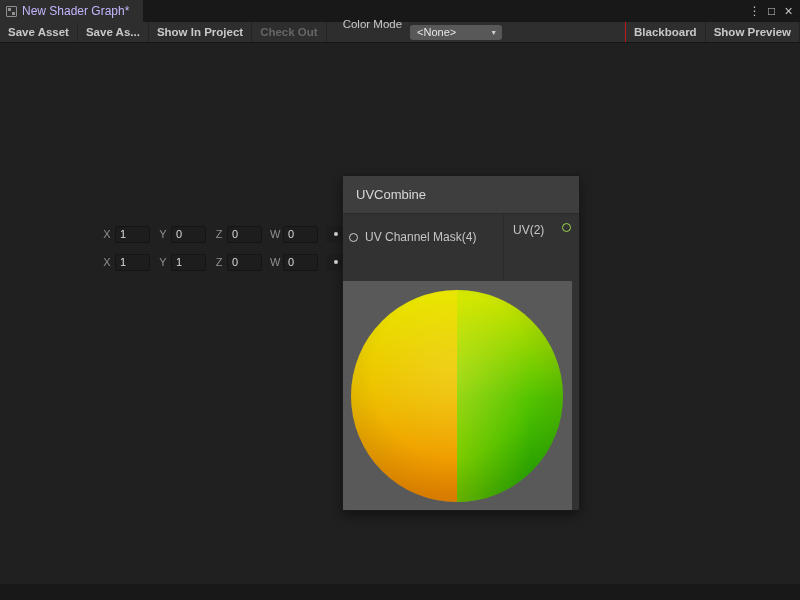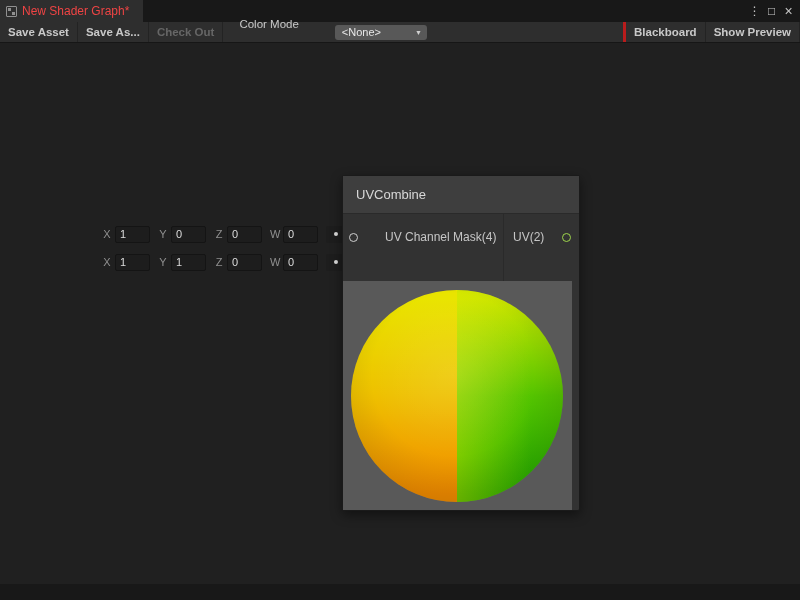--- a/index.html
+++ b/index.html
@@ -2,39 +2,39 @@
 <html style="--output-port: #9ed54c; --input-port: #cfcfcf; --edge: #c8c8c8; --sphere-left-top: #e9e400; --sphere-left-bottom: #f28c00; --sphere-right-top: #c6e400; --sphere-right-bottom: #23af00;"><head>
 <meta charset="utf-8">
 <style>
   * { margin:0; padding:0; box-sizing:border-box; }
   html,body { width:800px; height:600px; overflow:hidden; background:#202020;
               font-family:"Liberation Sans", sans-serif; }
 
   
   .tabbar { height:22px; background:#181818; display:flex; align-items:stretch; }
   .tab { display:flex; align-items:center; gap:5px; padding:0 14px 0 6px; background:#2e2e2e; cursor:default; }
-  .tab-title { font-size:12px; color:#ef4444; white-space:nowrap; }
+  .tab-title { font-size:12px; color:#c4b5fd; white-space:nowrap; }
   .tab-icon { width:11px; height:11px; border:1px solid #909090; border-radius:1px; position:relative; flex:none; }
   .tab-icon::before { content:""; position:absolute; left:1px; top:1px; width:3px; height:3px; background:#909090; }
   .tab-icon::after  { content:""; position:absolute; right:1px; bottom:1px; width:3px; height:3px; background:#909090; }
   .win-controls { margin-left:auto; display:flex; align-items:center; padding-right:3px; }
   .wc { width:17px; text-align:center; color:#c6c6c6; font-size:12px; cursor:default; }
   .wc.close { font-size:14px; }
 
   
   .toolbar { height:21px; background:#2e2e2e; border-bottom:1px solid #161616;
              display:flex; align-items:stretch; font-size:11.5px; color:#c9c9c9; }
   .tbtn { display:flex; align-items:center; padding:0 8px; border-right:1px solid #232323;
           cursor:default; white-space:nowrap;font-weight:bold; }
-  .tbtn.first-right { border-left:3px solid #b91c1c; }
+  .tbtn.first-right { border-left:1px solid #b91c1c; }
   .tbtn.disabled { color:#666666; }
   .cm-label { display:flex; align-items:center; padding:0 8px 16px 16px; white-space:nowrap; }
   .dropdown { align-self:center; width:92px; height:15px; background:#585858; border-radius:3px;
               display:flex; align-items:center; padding:0 5px 0 7px; font-size:11px; color:#e8e8e8;
-              margin-right:6px; cursor:default;margin-left:28px; }
+              margin-right:6px; cursor:default; }
   .dd-arrow { margin-left:auto; font-size:7px; color:#d0d0d0; }
   .spacer { flex:1; min-width:0; }
 
   
   .canvas { position:absolute; left:0; top:43px; width:800px; height:557px; background:#202020; }
   .edges { position:absolute; left:0; top:0; }
   .edge-line { stroke:var(--edge,#c8c8c8); stroke-width:1.5; }
 
   
   .vec-row { position:absolute; left:102px; height:18px; display:flex; align-items:center; }
@@ -49,26 +49,26 @@
   .stub-dot { width:4px; height:4px; border-radius:50%; background:#dcdcdc; }
 
   
   .node { position:absolute; left:342px; top:132px; width:238px; background:#323232;
           border:1px solid #1a1a1a; border-radius:2px; box-shadow:0 4px 12px rgba(0,0,0,0.45); }
   .node-header { height:38px; background:#3e3e3e; border-bottom:1px solid #2a2a2a;
                  display:flex; align-items:center; padding-left:13px; }
   .node-title { font-size:13px; color:#d8d8d8; }
   .node-body { display:flex; height:67px; }
   .inputs { flex:1; padding-top:9px; }
-  .port-row { height:28px; display:flex; align-items:center;gap:20px; }
+  .port-row { height:28px; display:flex; align-items:center; }
   .in-circle { width:9px; height:9px; border:1.5px solid var(--input-port,#cfcfcf);
                border-radius:50%; margin-left:6px; flex:none; }
   .port-label { margin-left:7px; font-size:12px; color:#c6c6c6; white-space:nowrap; }
   .outputs { width:76px; border-left:1px solid #2a2a2a; padding-top:9px; }
-  .out-row { height:28px; display:flex; align-items:center; justify-content:space-between;
+  .out-row { height:28px; display:flex; justify-content:space-between;
              padding:0 8px 0 9px; }
   .out-label { font-size:12px; color:#c6c6c6; }
   .out-circle { width:9px; height:9px; border:1.5px solid var(--output-port,#9ed54c);
                 border-radius:50%; flex:none; }
 
   
   .preview { width:229px; height:229px; background:#595959; position:relative; overflow:hidden; }
   .sphere { position:absolute; left:8px; top:9px; width:212px; height:212px;
             border-radius:50%; overflow:hidden; }
   .sphere-left { position:absolute; left:0; top:0; width:106px; height:212px;
@@ -95,20 +95,21 @@
   <div class="win-controls">
     <span class="wc">⋮</span>
     <span class="wc">□</span>
     <span class="wc close">×</span>
   </div>
 </div>
 
 <div class="toolbar">
   <div class="tbtn">Save Asset</div>
   <div class="tbtn">Save As...</div>
+  <div class="tbtn">Show In Project</div>
   <div class="tbtn disabled">Check Out</div>
   <div class="cm-label">Color Mode</div>
   <div class="dropdown">
     <span>&lt;None&gt;</span>
     <span class="dd-arrow">▼</span>
   </div>
   <div class="spacer"></div>
   <div class="tbtn first-right">Blackboard</div>
   <div class="tbtn">Show Preview</div>
 </div>

